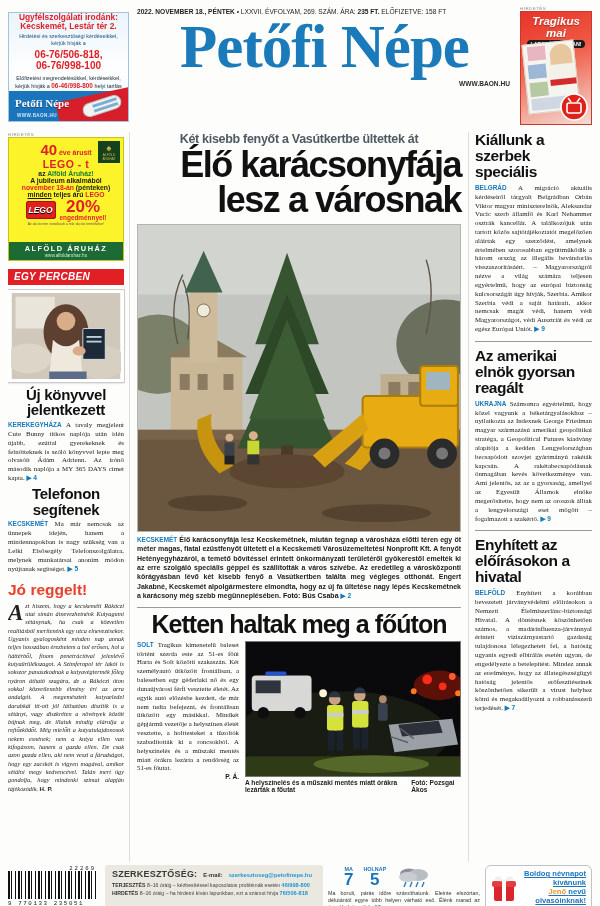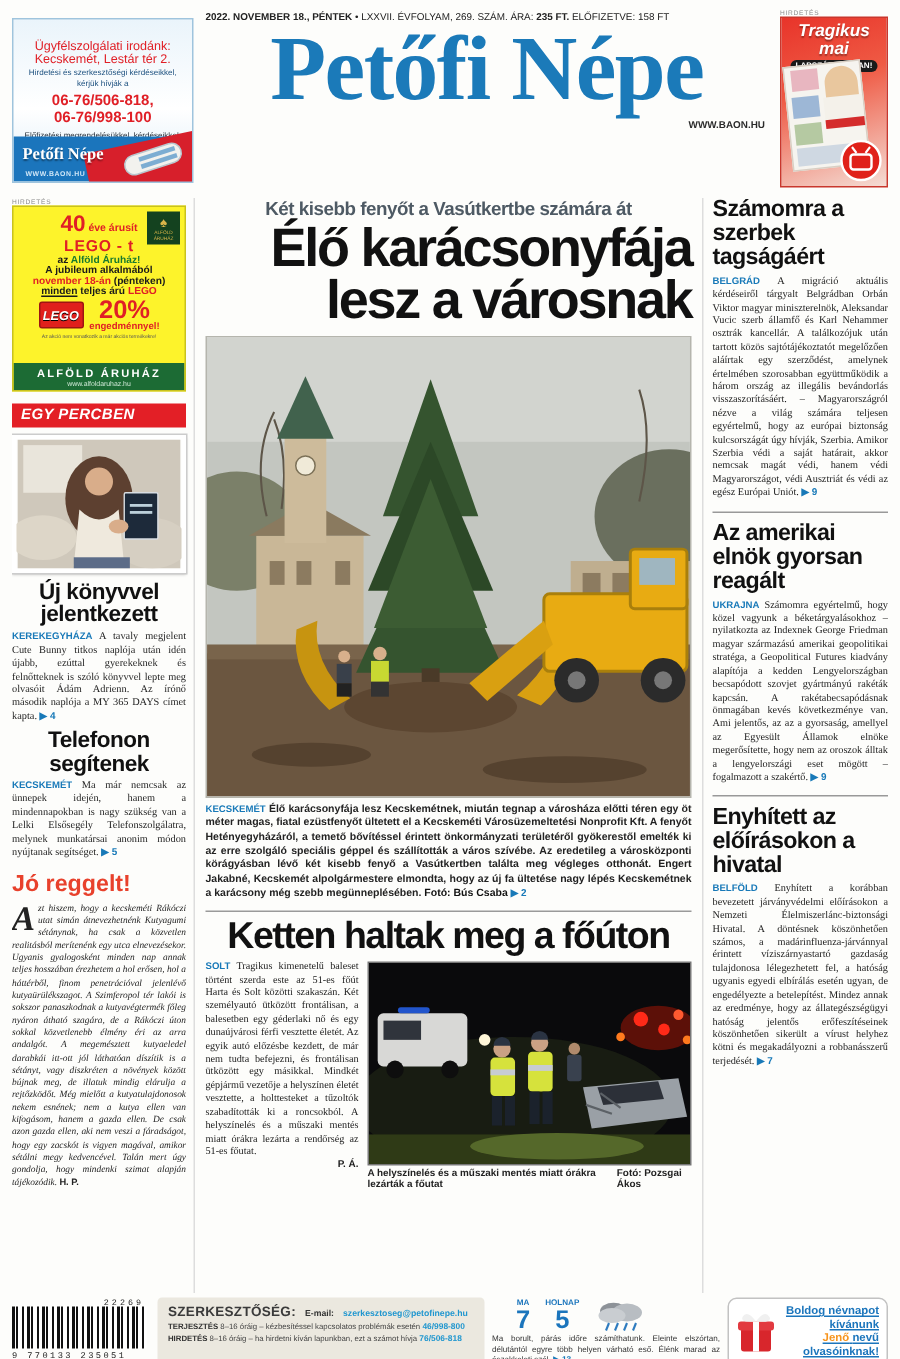--- a/index.html
+++ b/index.html
@@ -5,21 +5,21 @@
   * { margin:0; padding:0; box-sizing:border-box; }
   html,body { width:600px; height:906px; background:#f4f3f0; }
   body { font-family:"Liberation Sans", sans-serif; color:#1a1a1a; overflow:hidden; }
   .page { width:600px; height:906px; background:#fdfdfb; padding:6px 8px 4px 8px; position:relative; }
 
   
   .header { display:flex; height:122px; }
   .service-box { width:121px; height:110px; margin-top:6px; border:1px solid #9fc4dd;
     background:linear-gradient(#eaf4fb,#ffffff 55%,#dcedf8); font-size:5.6px; text-align:center;
     position:relative; overflow:hidden; }
-  .sb-title { color:#e01f26; font-weight:normal; font-size:8.4px; line-height:1.1; padding-top:13px; }
+  .sb-title { color:#e01f26; font-weight:bold; font-size:8.4px; line-height:1.1; padding-top:0; }
   .sb-info { color:#1b4f7e; font-size:5.4px; line-height:1.25; padding:2px 6px 0 6px; }
   .sb-phone { color:#e01f26; font-weight:bold; font-size:10px; line-height:1.15; padding-top:2px; }
   .sb-info2 { color:#27303a; font-size:5.4px; line-height:1.3; padding:3px 5px 0 5px; }
   .sb-info2 b.red { color:#e01f26; font-size:6.4px; }
   .sb-band { position:absolute; bottom:0; left:0; right:0; height:30px; background:#1b75bc; }
   .sb-ribbon { position:absolute; bottom:-6px; right:-20px; width:90px; height:34px; background:#d71f2b; transform:rotate(-12deg); }
   .sb-logo { position:absolute; bottom:12px; left:6px; color:#fff; font-family:"Liberation Serif",serif;
     font-weight:bold; font-size:11px; text-shadow:0 1px 1px rgba(0,0,0,.4); }
   .sb-logo-site { position:absolute; bottom:3px; left:8px; color:#cfe6f7; font-size:4.6px; font-weight:bold; letter-spacing:.4px; }
   .sb-paper { position:absolute; bottom:8px; right:6px; width:40px; height:14px; background:#f2f2ee;
@@ -288,21 +288,21 @@
 
       <div class="greet-title">Jó reggelt!</div>
       <div class="greet-body">
         <span class="dropcap">A</span><span>zt hiszem, hogy a kecskeméti Rákóczi utat simán átnevezhetnénk Kutyagumi sétánynak, ha csak a közvetlen realitásból merítenénk egy utca elnevezésekor. Ugyanis gyalogosként minden nap annak teljes hosszában érezhetem a hol erősen, hol a háttérből, finom penetrációval jelenlévő kutyaürülékszagot. A Szimferopol tér lakói is sokszor panaszkodnak a kutyavégtermék főleg nyáron átható szagára, de a Rákóczi úton sokkal közvetlenebb élmény éri az arra andalgót. A megemésztett kutyaeledel darabkái itt-ott jól láthatóan díszítik is a sétányt, vagy diszkréten a növények között bújnak meg, de illatuk mindig elárulja a rejtőzködőt. Még mielőtt a kutyatulajdonosok nekem esnének; nem a kutya ellen van kifogásom, hanem a gazda ellen. De csak azon gazda ellen, aki nem veszi a fáradságot, hogy egy zacskót is vigyen magával, amikor sétálni megy kedvencével. Talán mert úgy gondolja, hogy mindenki szimat alapján tájékozódik.</span>
         <span class="sig">H. P.</span>
       </div>
 
     </div>
 
     <div class="col-center">
-      <div class="kicker">Két kisebb fenyőt a Vasútkertbe számára át</div>
+      <div class="kicker">Két kisebb fenyőt a Vasútkertbe ültettek át</div>
       <div class="h1">Élő karácsonyfája lesz a városnak</div>
 
       <svg class="main-photo" viewBox="0 0 324 308">
         <rect width="324" height="308" fill="#c3c6c0"></rect>
         <rect width="324" height="70" fill="#d2d4cf"></rect>
         <ellipse cx="20" cy="130" rx="45" ry="40" fill="#7b8069"></ellipse>
         <ellipse cx="310" cy="120" rx="50" ry="45" fill="#6a6f5e"></ellipse>
         <path d="M40 120 q-10 -40 5 -70 M50 115 q5 -35 -5 -60 M290 110 q10 -45 0 -75" stroke="#5d5548" stroke-width="1.4" fill="none"></path>
         <rect x="33" y="133" width="72" height="84" fill="#c9b797"></rect>
         <polygon points="28,133 69,110 110,133" fill="#8a7a5f"></polygon>
@@ -403,21 +403,21 @@
             <span>A helyszínelés és a műszaki mentés miatt órákra lezárták a főutat</span>
             <span>Fotó: Pozsgai Ákos</span>
           </div>
         </div>
       </div>
     </div>
 
     <div class="col-right">
 
       <div>
-        <div class="r-head">Számomra a szerbek tagságáért</div>
+        <div class="r-head">Kiállunk a szerbek speciális</div>
         <div class="r-body">
           <span class="tag">BELGRÁD</span>
           <span>A migráció aktuális kérdéseiről tárgyalt Belgrádban Orbán Viktor magyar miniszterelnök, Aleksandar Vucic szerb államfő és Karl Nehammer osztrák kancellár. A találkozójuk után tartott közös sajtótájékoztatót megelőzően aláírtak egy szerződést, amelynek értelmében szorosabban együttműködik a három ország az illegális bevándorlás visszaszorításáért. – Magyarországról nézve a világ számára teljesen egyértelmű, hogy az európai biztonság kulcsországát úgy hívják, Szerbia. Amikor Szerbia védi a saját határait, akkor nemcsak magát védi, hanem védi Magyarországot, védi Ausztriát és védi az egész Európai Uniót.</span>
           <span class="pref">▶ 9</span>
         </div>
       </div>
 
       <div class="r-rule"></div>
 
       <div>

